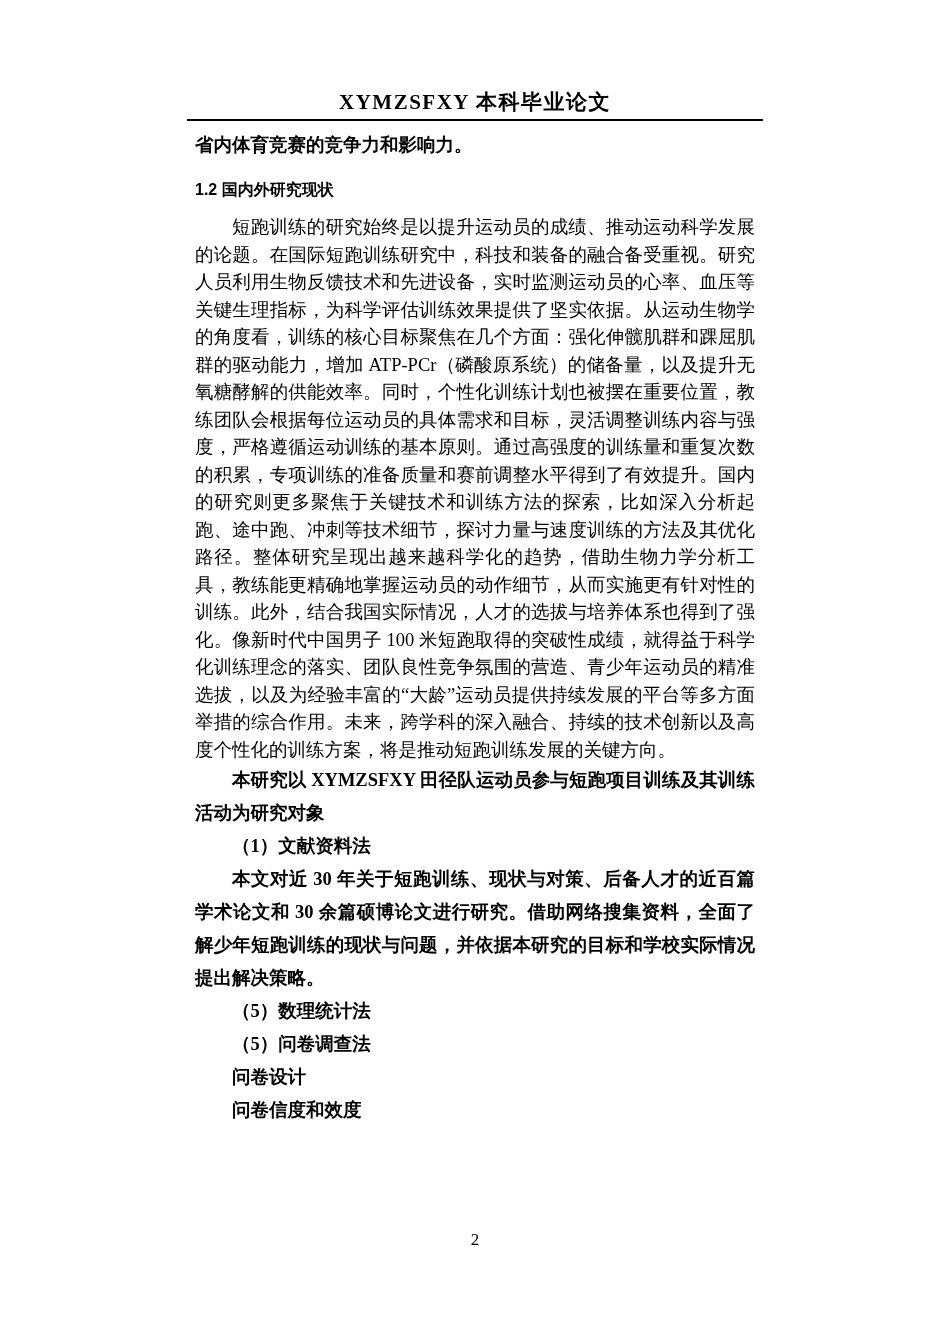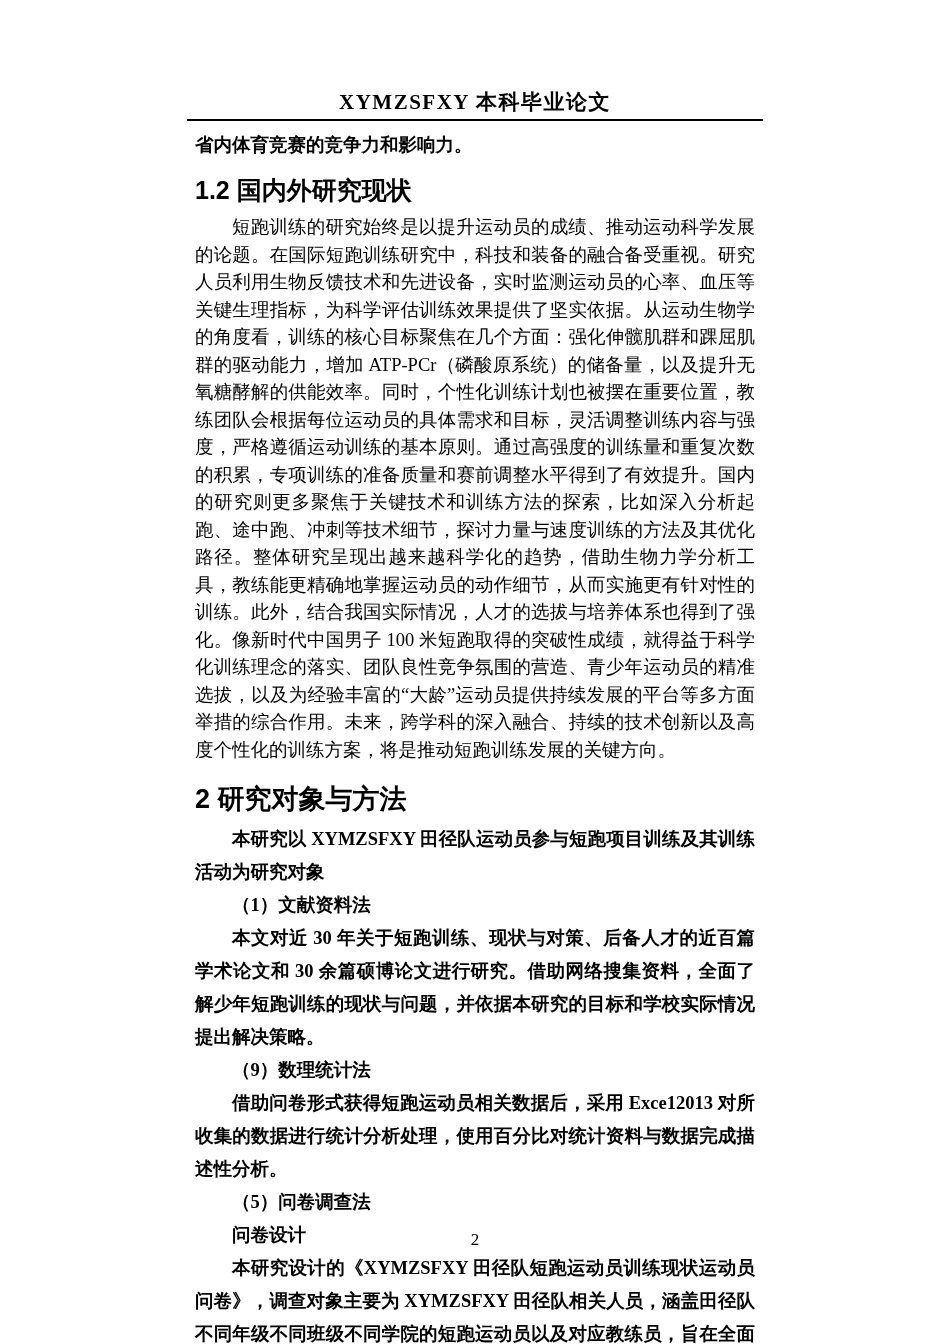--- a/index.html
+++ b/index.html
@@ -40,21 +40,21 @@
     font-size: 18.5px;
     text-align: justify;
   }
   .tight { line-height: 27.5px; }
   .loose { line-height: 33px; font-weight: bold; }
   .indent { text-indent: 2em; }
   .continuation { margin-top: 8px; }
   .heading-2 {
     font-family: "Liberation Sans", "DejaVu Sans", sans-serif;
     font-weight: bold;
-    font-size: 25px;
+    font-size: 16px;
     margin: 13px 0 9px 0;
     line-height: 30px;
   }
   .heading-1 {
     font-family: "Liberation Sans", "DejaVu Sans", sans-serif;
     font-weight: bold;
     font-size: 27px;
     margin: 17px 0 6px 0;
     line-height: 36px;
   }
@@ -78,39 +78,36 @@
   </div>
 
   <div class="content">
 
     <p class="body-text loose continuation">省内体育竞赛的竞争力和影响力。</p>
 
     <h3 class="heading-2">1.2 国内外研究现状</h3>
 
     <p class="body-text tight indent">短跑训练的研究始终是以提升运动员的成绩、推动运动科学发展的论题。在国际短跑训练研究中，科技和装备的融合备受重视。研究人员利用生物反馈技术和先进设备，实时监测运动员的心率、血压等关键生理指标，为科学评估训练效果提供了坚实依据。从运动生物学的角度看，训练的核心目标聚焦在几个方面：强化伸髋肌群和踝屈肌群的驱动能力，增加 ATP-PCr（磷酸原系统）的储备量，以及提升无氧糖酵解的供能效率。同时，个性化训练计划也被摆在重要位置，教练团队会根据每位运动员的具体需求和目标，灵活调整训练内容与强度，严格遵循运动训练的基本原则。通过高强度的训练量和重复次数的积累，专项训练的准备质量和赛前调整水平得到了有效提升。国内的研究则更多聚焦于关键技术和训练方法的探索，比如深入分析起跑、途中跑、冲刺等技术细节，探讨力量与速度训练的方法及其优化路径。整体研究呈现出越来越科学化的趋势，借助生物力学分析工具，教练能更精确地掌握运动员的动作细节，从而实施更有针对性的训练。此外，结合我国实际情况，人才的选拔与培养体系也得到了强化。像新时代中国男子 100 米短跑取得的突破性成绩，就得益于科学化训练理念的落实、团队良性竞争氛围的营造、青少年运动员的精准选拔，以及为经验丰富的“大龄”运动员提供持续发展的平台等多方面举措的综合作用。未来，跨学科的深入融合、持续的技术创新以及高度个性化的训练方案，将是推动短跑训练发展的关键方向。</p>
 
-    <h2 class="heading-1">2 研究对象与方法</h2>
 
 
     <p class="body-text loose indent">本研究以 XYMZSFXY 田径队运动员参与短跑项目训练及其训练活动为研究对象</p>
 
 
     <p class="body-text loose indent">（1）文献资料法</p>
 
     <p class="body-text loose indent">本文对近 30 年关于短跑训练、现状与对策、后备人才的近百篇学术论文和 30 余篇硕博论文进行研究。借助网络搜集资料，全面了解少年短跑训练的现状与问题，并依据本研究的目标和学校实际情况提出解决策略。</p>
 
-    <p class="body-text loose indent">（9）数理统计法</p>
+    <p class="body-text loose indent">（5）数理统计法</p>
 
-    <p class="body-text loose indent">借助问卷形式获得短跑运动员相关数据后，采用 Exce12013 对所收集的数据进行统计分析处理，使用百分比对统计资料与数据完成描述性分析。</p>
 
     <p class="body-text loose indent">（5）问卷调查法</p>
 
     <p class="body-text loose indent">问卷设计</p>
 
-    <p class="body-text loose indent">本研究设计的《XYMZSFXY 田径队短跑运动员训练现状运动员问卷》，调查对象主要为 XYMZSFXY 田径队相关人员，涵盖田径队不同年级不同班级不同学院的短跑运动员以及对应教练员，旨在全面了解 XYMZSFXY 田径队短跑项目的训练现状。</p>
 
     <p class="body-text loose indent">问卷信度和效度</p>
 
   </div>
 
   <div class="footer">
     <span>2</span>
   </div>
 
 </div>

